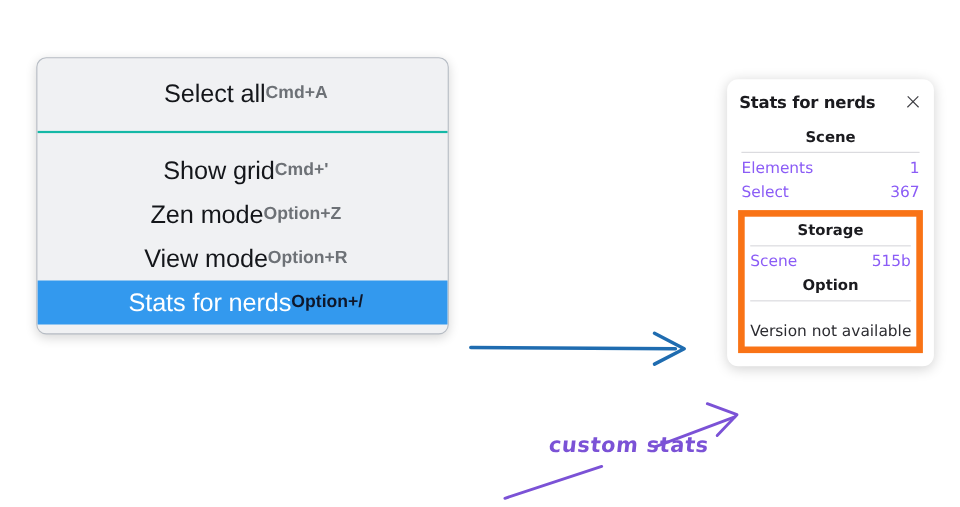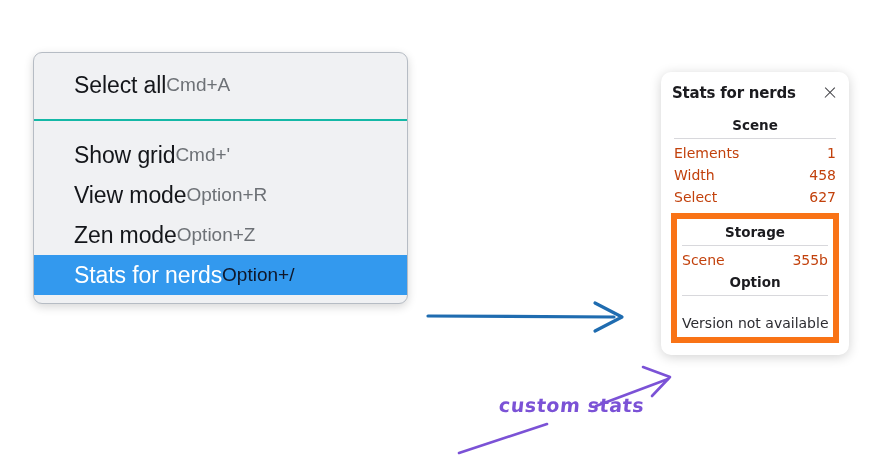--- a/index.html
+++ b/index.html
@@ -30,36 +30,37 @@
     overflow: hidden;
   }
   .menu-group { padding: 6px 0; }
   .menu-group + .menu-group { border-top: 2px solid #14b8a6; }
   .menu-group.group-top { padding: 12px 0 14px 0; }
   .menu-group.group-main { padding: 14px 0 8px 0; }
 
   .menu-item {
     display: flex;
     align-items: center;
-    justify-content: flex-start;
+    justify-content: center;
     height: 40px;
     padding: 0 34px 0 40px;
     box-sizing: border-box;
     cursor: default;
   }
   .menu-item .label {
     font-size: 23px;
     color: #14161a;
     letter-spacing: -0.1px;
     white-space: nowrap;
   }
   .menu-item .shortcut {
-    font-size: 19px;
+    font-size: 16px;
     color: #6d7176;
     white-space: nowrap;
+    font-weight: bold;
   }
   .menu-item.selected {
     background: #3399ee;
   }
   .menu-item.selected .label { color: #ffffff; }
   .menu-item.selected .shortcut { color: #0f172a; }
 
   
   #stats-panel {
     position: absolute;
@@ -114,21 +115,21 @@
   .sect-rule {
     height: 1px;
     background: #d8d8dc;
     margin: 0 2px 3px 2px;
   }
   .stat-row {
     display: flex;
     justify-content: space-between;
     align-items: flex-start;
     font-size: 14px;
-    color: #c2410c;
+    color: #8b5cf6;
     padding: 2px 2px;
     line-height: 18px;
   }
   .stat-row .k { white-space: nowrap; }
   .stat-row .v { white-space: nowrap; }
   .single-row {
     font-size: 14px;
     color: #2c2c31;
     padding: 2px 2px;
     line-height: 18px;
@@ -176,26 +177,26 @@
       <span class="shortcut">Cmd+A</span>
     </div>
   </div>
 
   <div class="menu-group group-main">
     <div class="menu-item">
       <span class="label">Show grid</span>
       <span class="shortcut">Cmd+'</span>
     </div>
     <div class="menu-item">
+      <span class="label">Zen mode</span>
+      <span class="shortcut">Option+Z</span>
+    </div>
+    <div class="menu-item">
       <span class="label">View mode</span>
       <span class="shortcut">Option+R</span>
-    </div>
-    <div class="menu-item">
-      <span class="label">Zen mode</span>
-      <span class="shortcut">Option+Z</span>
     </div>
     <div class="menu-item selected">
       <span class="label">Stats for nerds</span>
       <span class="shortcut">Option+/</span>
     </div>
   </div>
 
 </div>
 
 <div id="stats-panel">
@@ -206,37 +207,33 @@
   </div>
 
   <div>
     <div class="section-title">Scene</div>
     <div class="sect-rule"></div>
     <div class="stat-row">
       <span class="k">Elements</span>
       <span class="v">1</span>
     </div>
     <div class="stat-row">
-      <span class="k">Width</span>
-      <span class="v">458</span>
-    </div>
-    <div class="stat-row">
       <span class="k">Select</span>
-      <span class="v">627</span>
+      <span class="v">367</span>
     </div>
   </div>
 
   <div id="custom-stats-box">
 
     <div>
       <div class="section-title">Storage</div>
       <div class="sect-rule"></div>
       <div class="stat-row">
         <span class="k">Scene</span>
-        <span class="v">355b</span>
+        <span class="v">515b</span>
       </div>
     </div>
 
     <div>
       <div class="section-title">Option</div>
       <div class="sect-rule"></div>
       <div class="single-row">Version not available</div>
     </div>
 
   </div>

